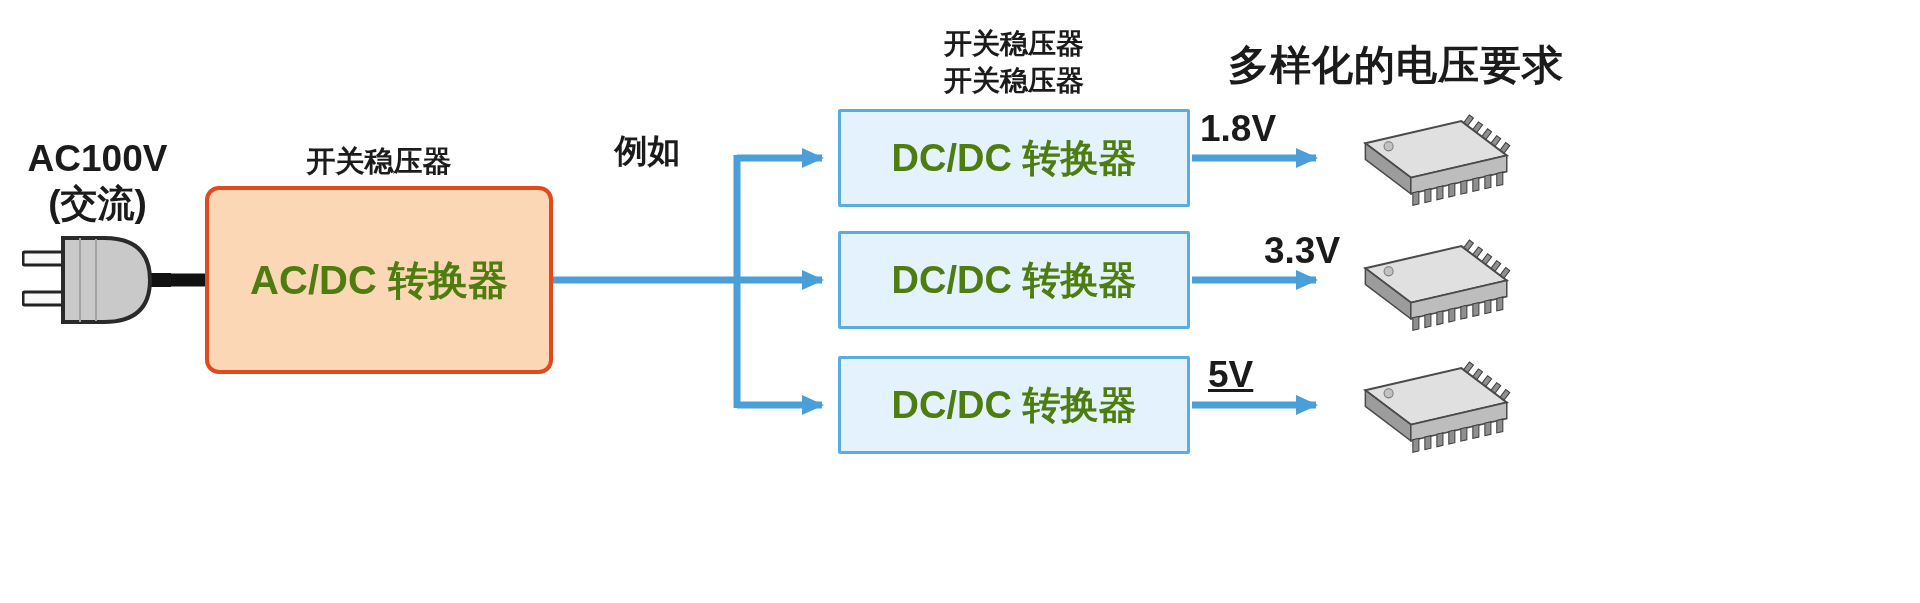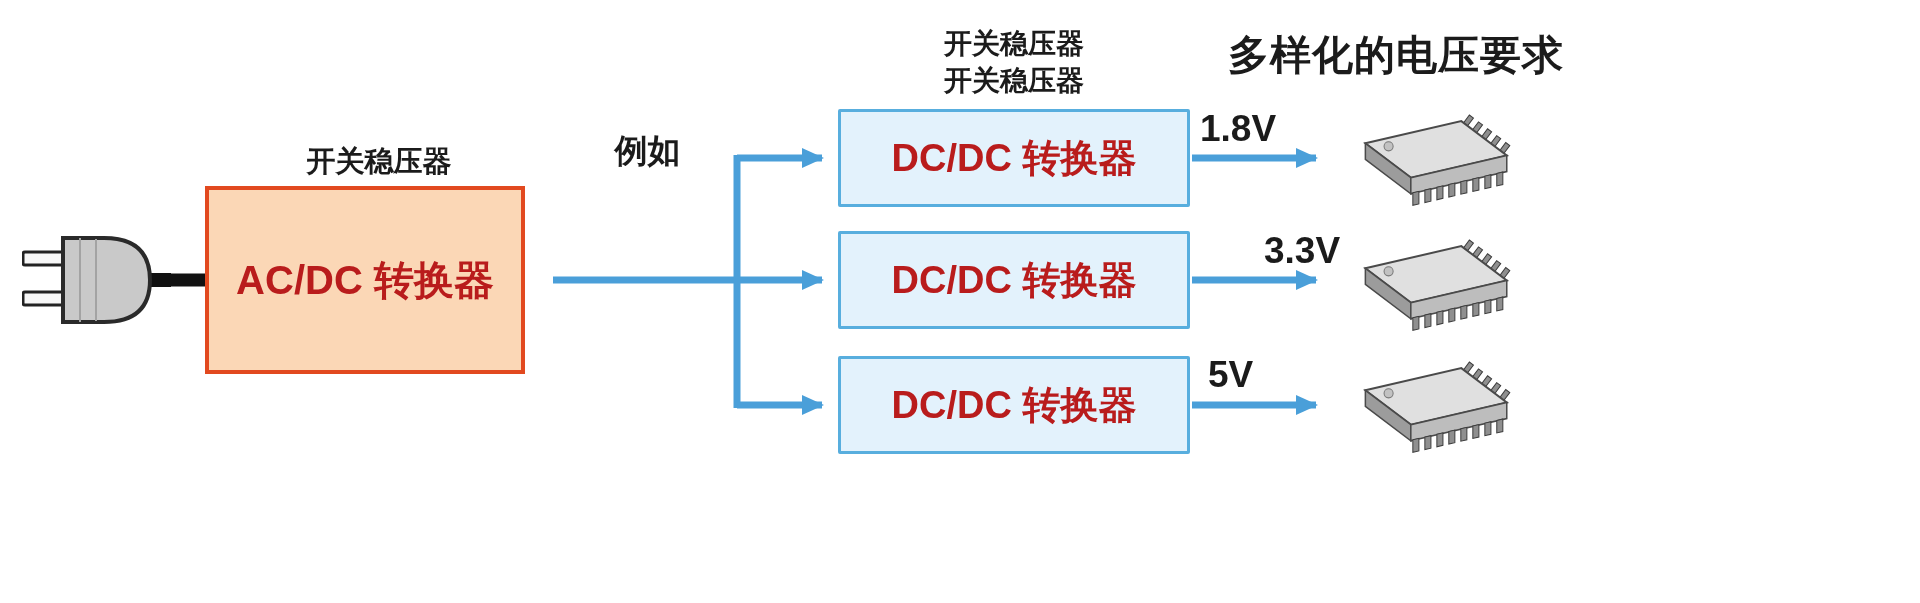--- a/index.html
+++ b/index.html
@@ -15,30 +15,30 @@
   body{background:#ffffff;font-family:"Liberation Sans","DejaVu Sans",sans-serif;}
   .canvas{position:relative;width:1920px;height:603px;background:#ffffff;overflow:hidden;}
   .overlay{position:absolute;left:0;top:0;width:1920px;height:603px;}
   .blue{stroke:var(--arrow-blue);stroke-width:7;fill:none;}
   .cable{stroke:var(--cable-black);stroke-width:13;fill:none;}
   .lbl{position:absolute;color:var(--text-dark);font-weight:bold;text-align:center;white-space:nowrap;}
   .ac-label{left:10px;top:136px;width:175px;font-size:37px;line-height:1.22;}
   .sw-reg-label{left:205px;top:142px;width:348px;font-size:29px;}
   .mid-label{left:575px;top:130px;width:145px;font-size:33px;line-height:1.3;}
   .reg-type-label{left:838px;top:26px;width:352px;font-size:28px;line-height:1.32;}
-  .title{left:1228px;top:28px;font-size:41px;letter-spacing:1px;}
+  .title{left:1228px;top:38px;font-size:41px;letter-spacing:1px;}
   .voltage{font-size:37px;}
   .v1{left:1200px;top:108px;}
   .v2{left:1264px;top:230px;}
-  .v3{left:1208px;top:354px;}
+  .v3{left:1208px;top:354px;text-decoration:underline;}
   .box{position:absolute;display:flex;align-items:center;justify-content:center;
-       color:#b91c1c;font-weight:bold;}
-  .acdc-box{left:205px;top:186px;width:320px;height:188px;
+       color:#4d7c0f;font-weight:bold;}
+  .acdc-box{left:205px;top:186px;width:348px;height:188px;
        background:var(--orange-fill);border:4px solid var(--orange-border);
-       border-radius:0;font-size:40px;}
+       border-radius:14px;font-size:40px;}
   .dcdc-box{left:838px;width:352px;height:98px;
        background:var(--blue-fill);border:3px solid var(--blue-border);
        border-radius:2px;font-size:38px;}
   .b1{top:109px;} .b2{top:231px;} .b3{top:356px;}
   .plug{position:absolute;left:22px;top:228px;width:150px;height:105px;}
   .chip{position:absolute;width:178px;height:101px;}
   .c1{left:1340px;top:113px;} .c2{left:1340px;top:238px;} .c3{left:1340px;top:360px;}
 </style>
 </head>
 <body>
@@ -82,20 +82,24 @@
     <path d="M553,280 H737" class="blue"></path>
     <path d="M737,155 V408" class="blue"></path>
     <path d="M737,158 H822" class="blue" marker-end="url(#arr)"></path>
     <path d="M737,280 H822" class="blue" marker-end="url(#arr)"></path>
     <path d="M737,405 H822" class="blue" marker-end="url(#arr)"></path>
     <path d="M1192,158 H1316" class="blue" marker-end="url(#arr)"></path>
     <path d="M1192,280 H1316" class="blue" marker-end="url(#arr)"></path>
     <path d="M1192,405 H1316" class="blue" marker-end="url(#arr)"></path>
   </svg>
 
+  <div class="lbl ac-label">
+    <div>AC100V</div>
+    <div>(交流)</div>
+  </div>
 
   <svg class="plug" viewBox="0 0 150 105">
     <rect x="1" y="24" width="40" height="13" rx="2" fill="#f7f7f7" stroke="#222222" stroke-width="3"></rect>
     <rect x="1" y="64" width="40" height="13" rx="2" fill="#f7f7f7" stroke="#222222" stroke-width="3"></rect>
     <rect x="122" y="45" width="27" height="14" fill="#111111"></rect>
     <path d="M41,10 L82,10 Q128,10 128,52 Q128,94 82,94 L41,94 Z" fill="#c9c9c9" stroke="#2a2a2a" stroke-width="4"></path>
     <path d="M58,10 L58,94 M74,11 L74,93" stroke="#a3a3a3" stroke-width="2" fill="none"></path>
   </svg>
 
   <div class="lbl sw-reg-label">开关稳压器</div>

